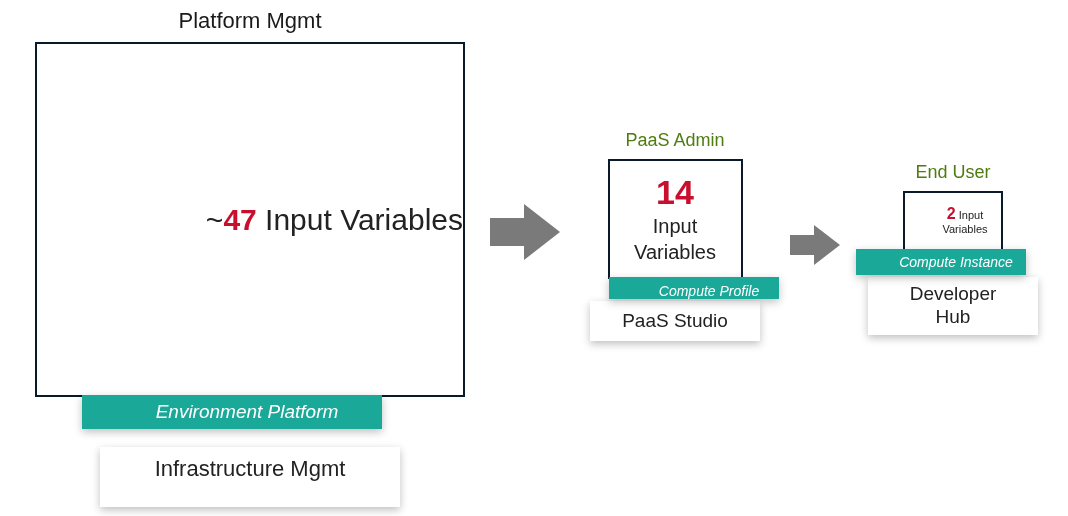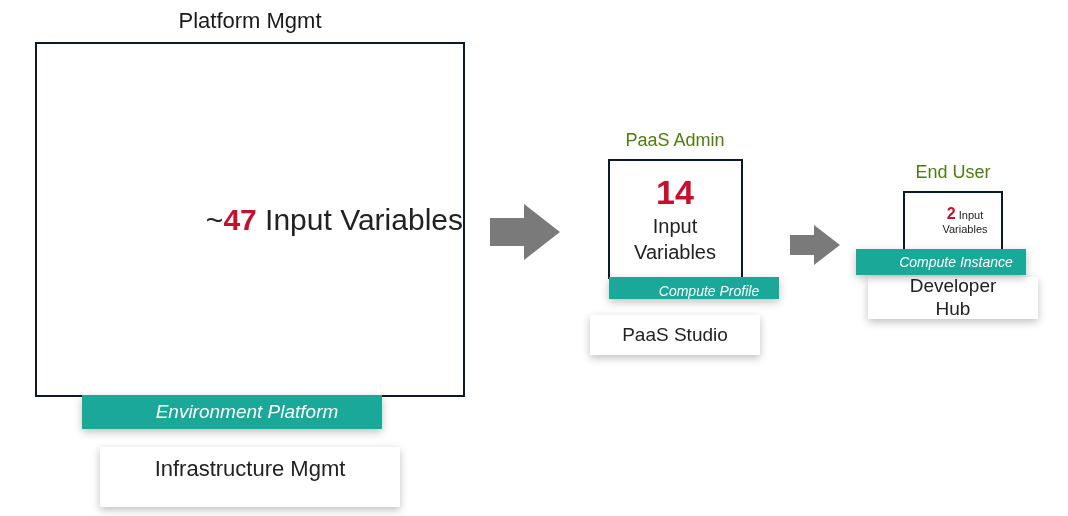--- a/index.html
+++ b/index.html
@@ -110,25 +110,25 @@
     box-shadow: 0 3px 8px rgba(0,0,0,0.25);
     padding-left: 30px;
   }
   .card-stack-lg { width: 300px; }
   .card-stack-lg .card-teal { height: 34px; line-height: 34px; font-size: 19px; }
   .card-stack-lg .card { height: 60px; line-height: 44px; font-size: 22px; margin-top: 18px; }
   .card-stack-lg .card-teal { position: relative; left: -18px; width: 300px; }
 
   .card-stack-md { width: 170px; }
   .card-stack-md .card-teal { height: 22px; line-height: 28px; font-size: 14px; position: relative; left: -12px; width: 170px; margin-left: 31px; }
-  .card-stack-md .card { height: 40px; line-height: 40px; font-size: 19px; margin-top: 16px; }
+  .card-stack-md .card { height: 40px; line-height: 40px; font-size: 19px; margin-top: 2px; }
 
   .card-stack-sm { width: 170px; }
   .card-stack-sm .card-teal { height: 26px; line-height: 26px; font-size: 14px; position: relative; left: -12px; width: 170px; }
-  .card-stack-sm .card { height: 42px; font-size: 19px; margin-top: 2px; display:flex; align-items:center; justify-content:center; line-height:1.2; }
+  .card-stack-sm .card { height: 58px; font-size: 19px; margin-top: 2px; display:flex; align-items:center; justify-content:center; line-height:1.2; }
 
   .arrow {
     position: absolute;
     color: #7a7a7a;
   }
   .arrow svg { display: block; }
 
   
   .col1 { left: 35px; top: 8px; width: 430px; }
   .col2 { left: 590px; top: 130px; }

